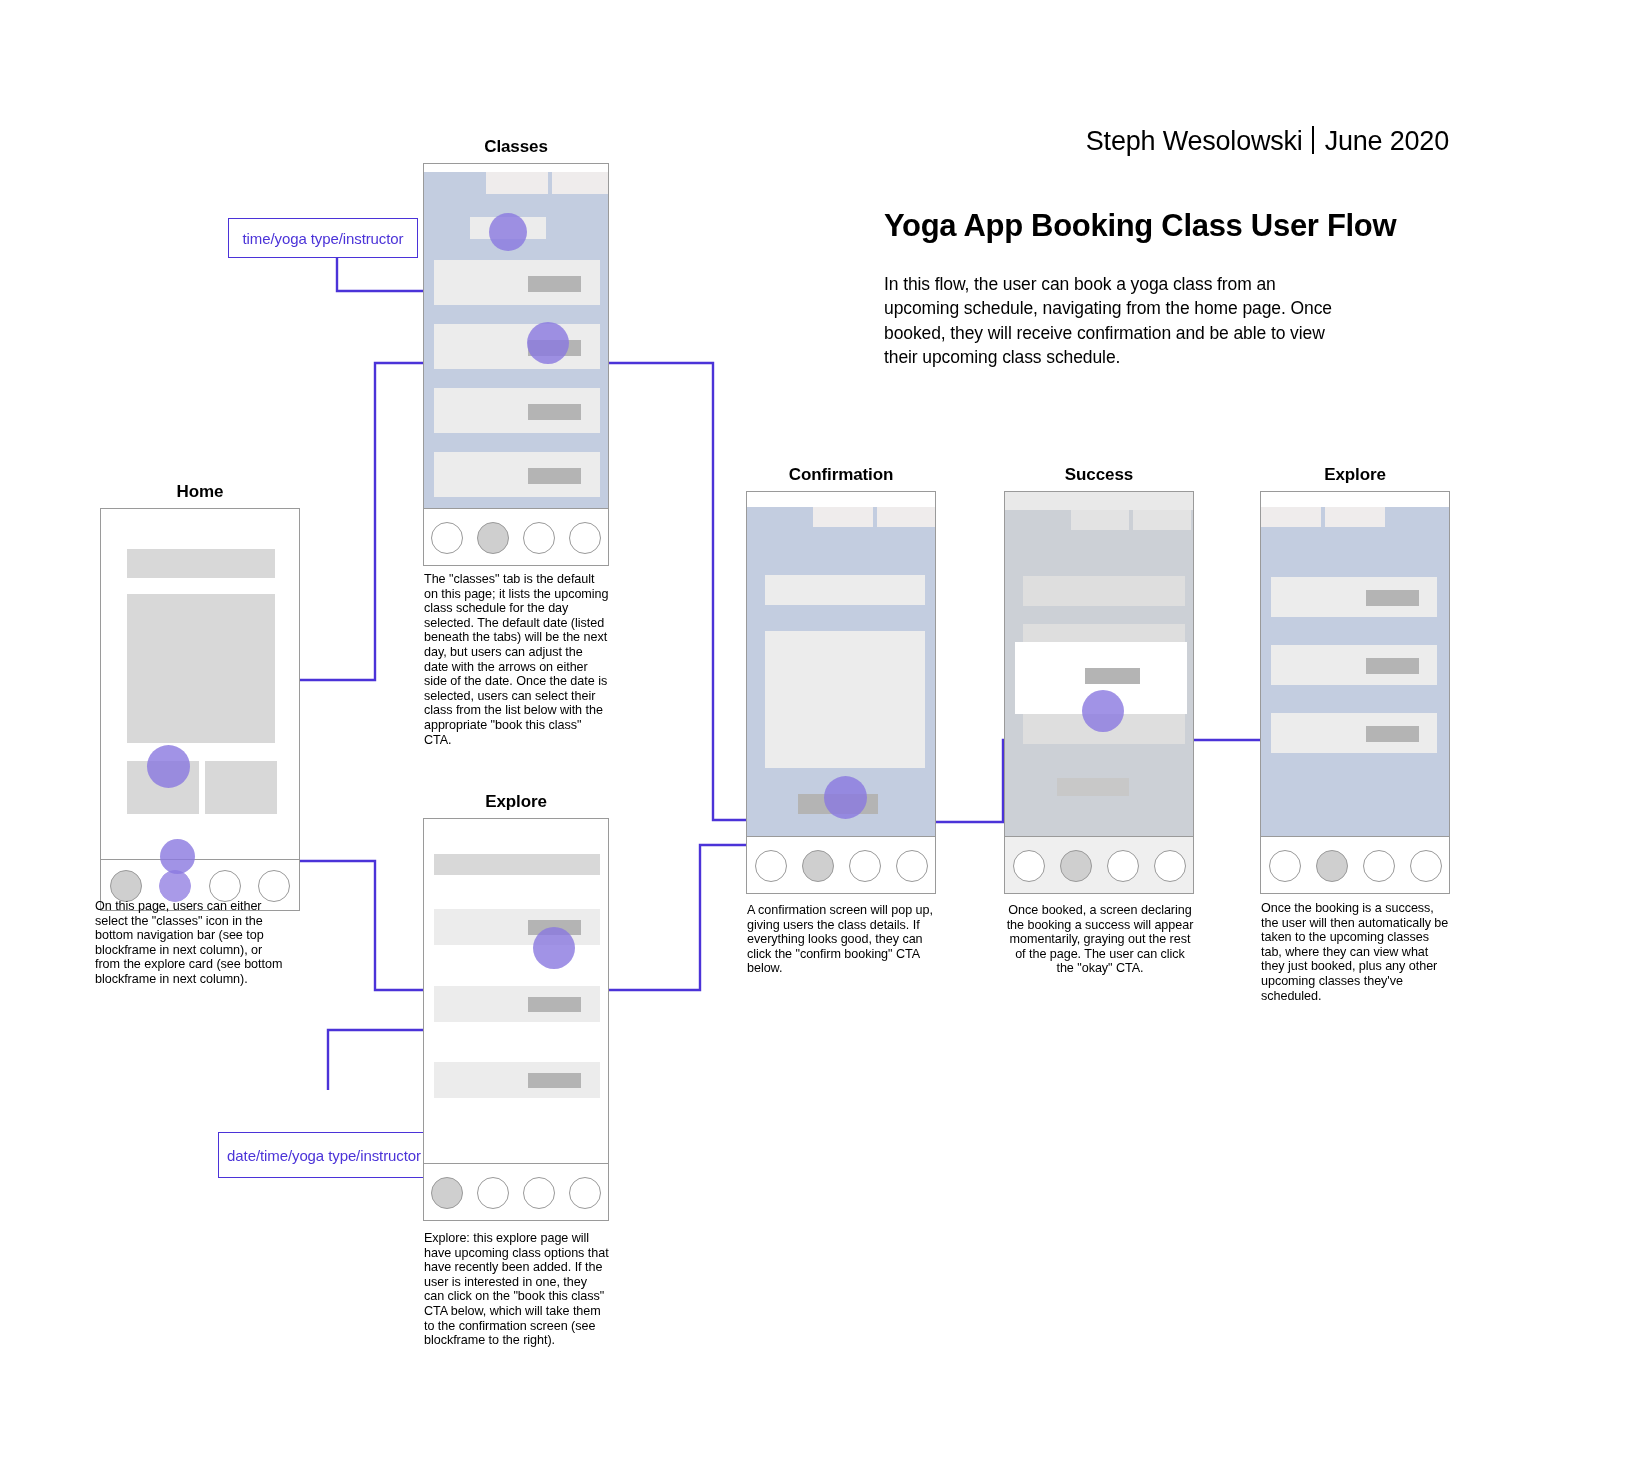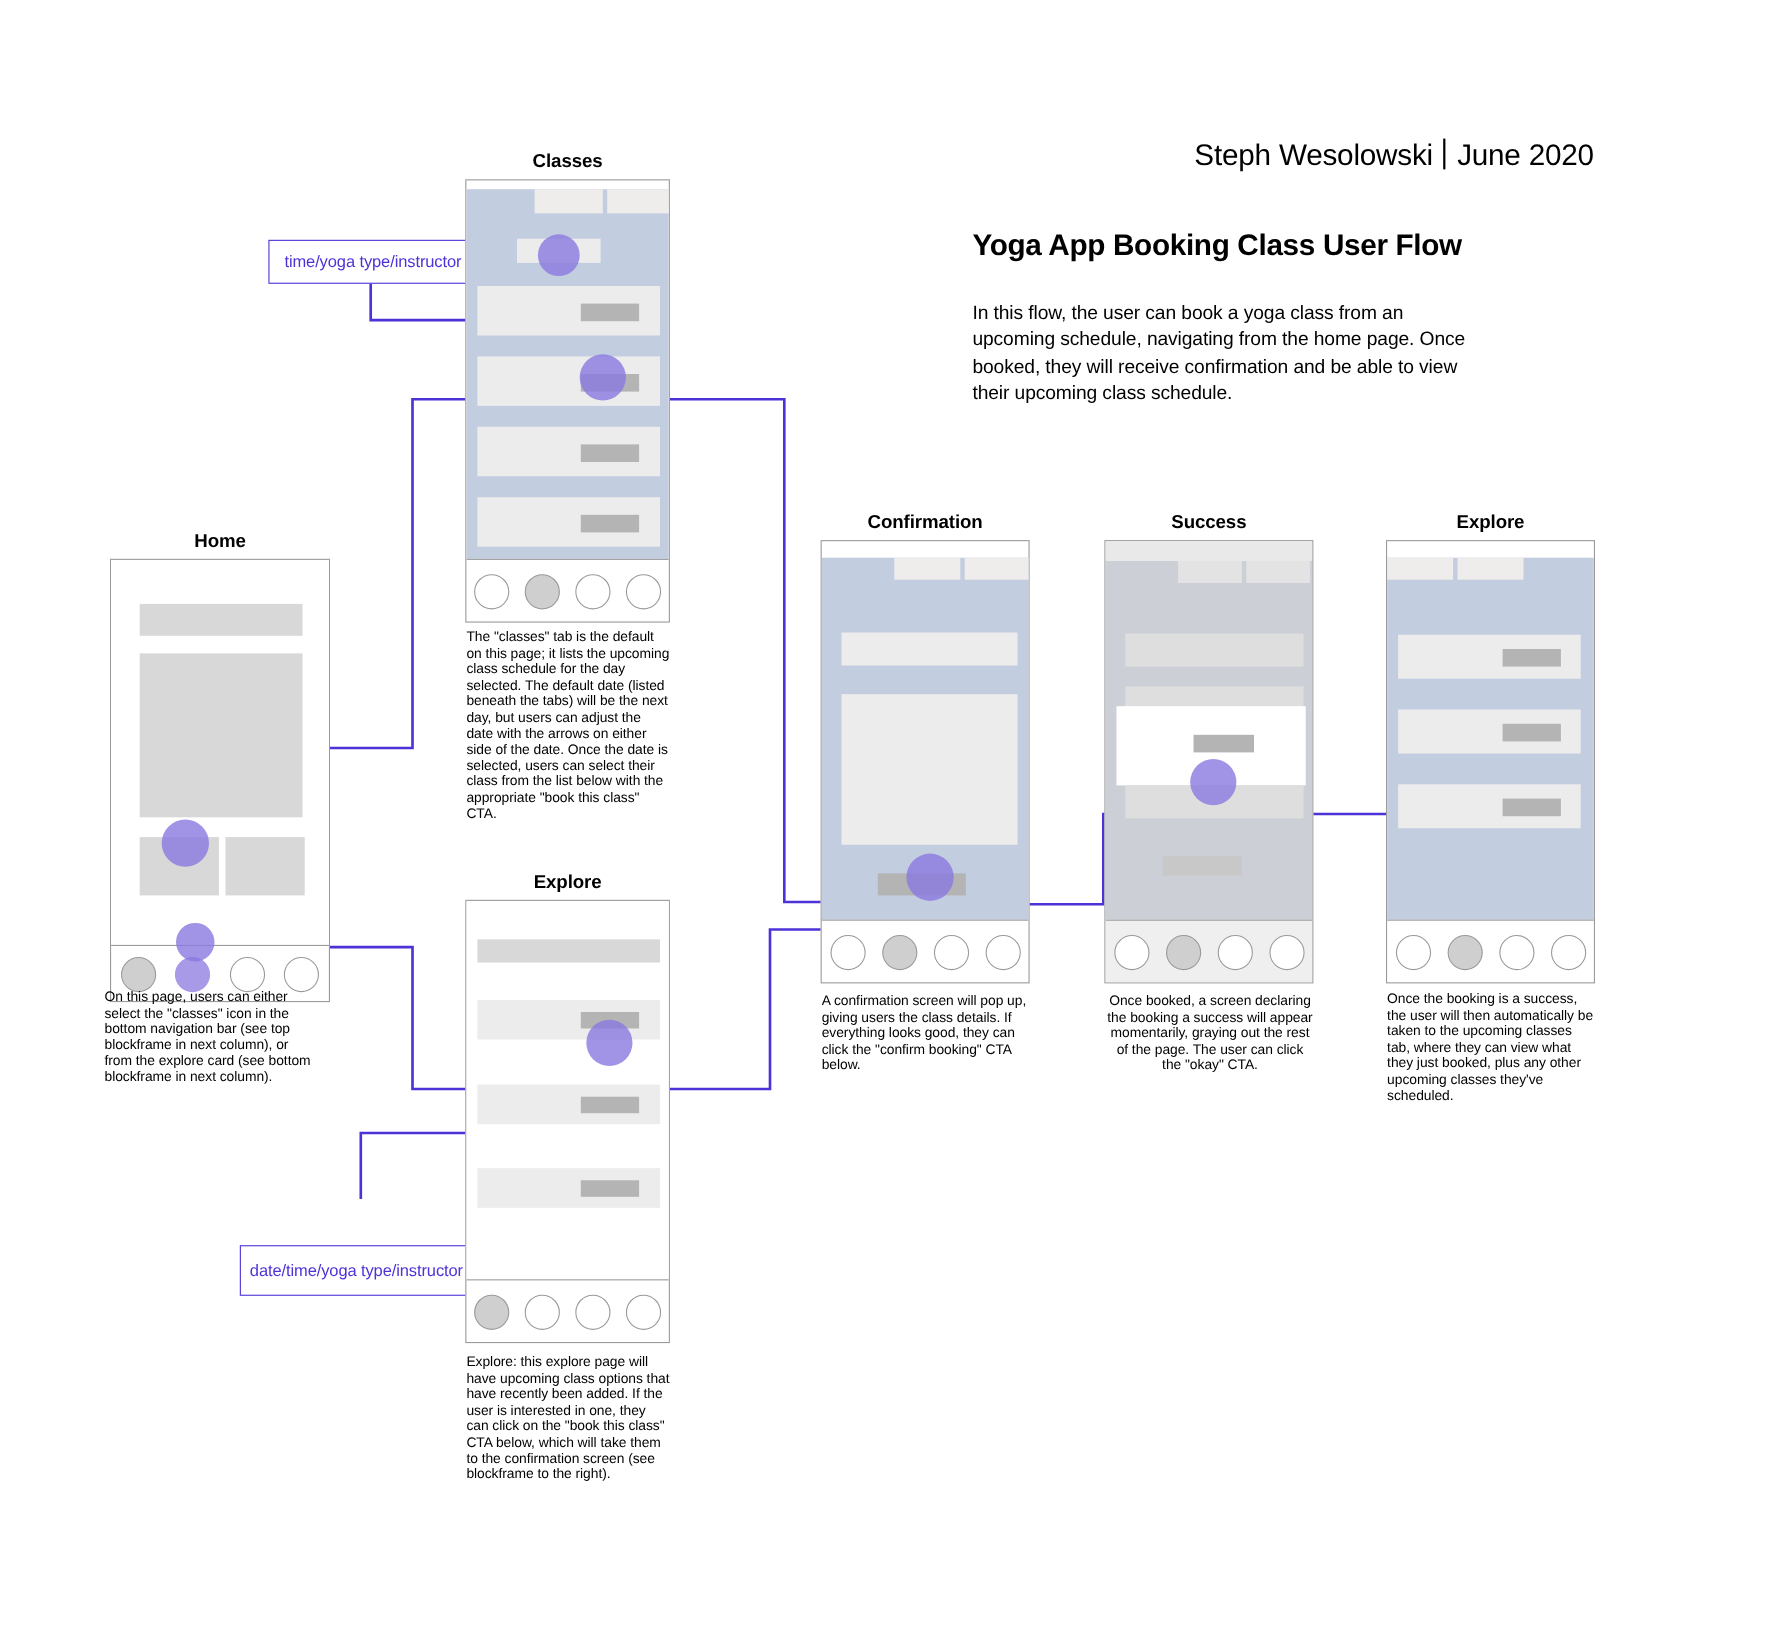--- a/index.html
+++ b/index.html
@@ -33,21 +33,21 @@
     width: 2px;
     height: 28px;
     background: #000;
     vertical-align: -4px;
     margin: 0 11px 0 9px;
   }
   .flow-title {
     position: absolute;
     left: 884px;
     top: 208px;
-    font-size: 27px;
+    font-size: 31px;
     font-weight: bold;
     letter-spacing: -0.3px;
     white-space: nowrap;
   }
   .flow-desc {
     position: absolute;
     left: 884px;
     top: 272px;
     width: 470px;
     font-size: 17.5px;
@@ -175,21 +175,21 @@
 
     <path class="wire" d="M 520 253 L 520 291"></path>
     <path class="wire" d="M 520 291 L 520 363 L 555 363"></path>
     <polygon class="wire-head" points="555,353 578,363 555,373"></polygon>
     <path class="wire" d="M 508 363 L 508 283"></path>
     <polygon class="wire-head" points="498,283 508,260 518,283"></polygon>
 
     <path class="wire" d="M 328 1090 L 328 1030 L 465 1030"></path>
   </svg>
 
-  <div class="callout" style="left:244px; top:218px; width:190px; height:40px;">
+  <div class="callout" style="left:228px; top:218px; width:190px; height:40px;">
     <span>time/yoga type/instructor</span>
   </div>
 
   <div class="callout" style="left:218px; top:1132px; width:212px; height:46px;">
     <span>date/time/yoga type/instructor</span>
   </div>
 
   <div class="phone-label" style="left:100px; top:482px; width:200px;">Home</div>
   <div class="phone" style="left:100px; top:508px; width:200px; height:403px;">
     <div class="screen body-white" style="top:0; height:350px;">

